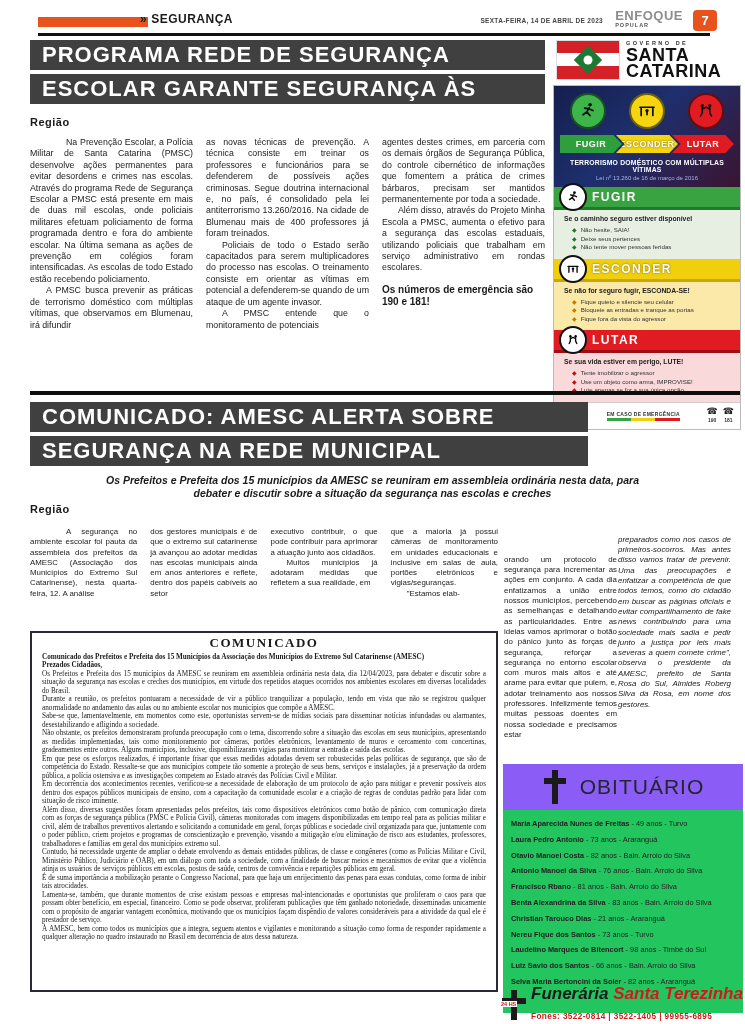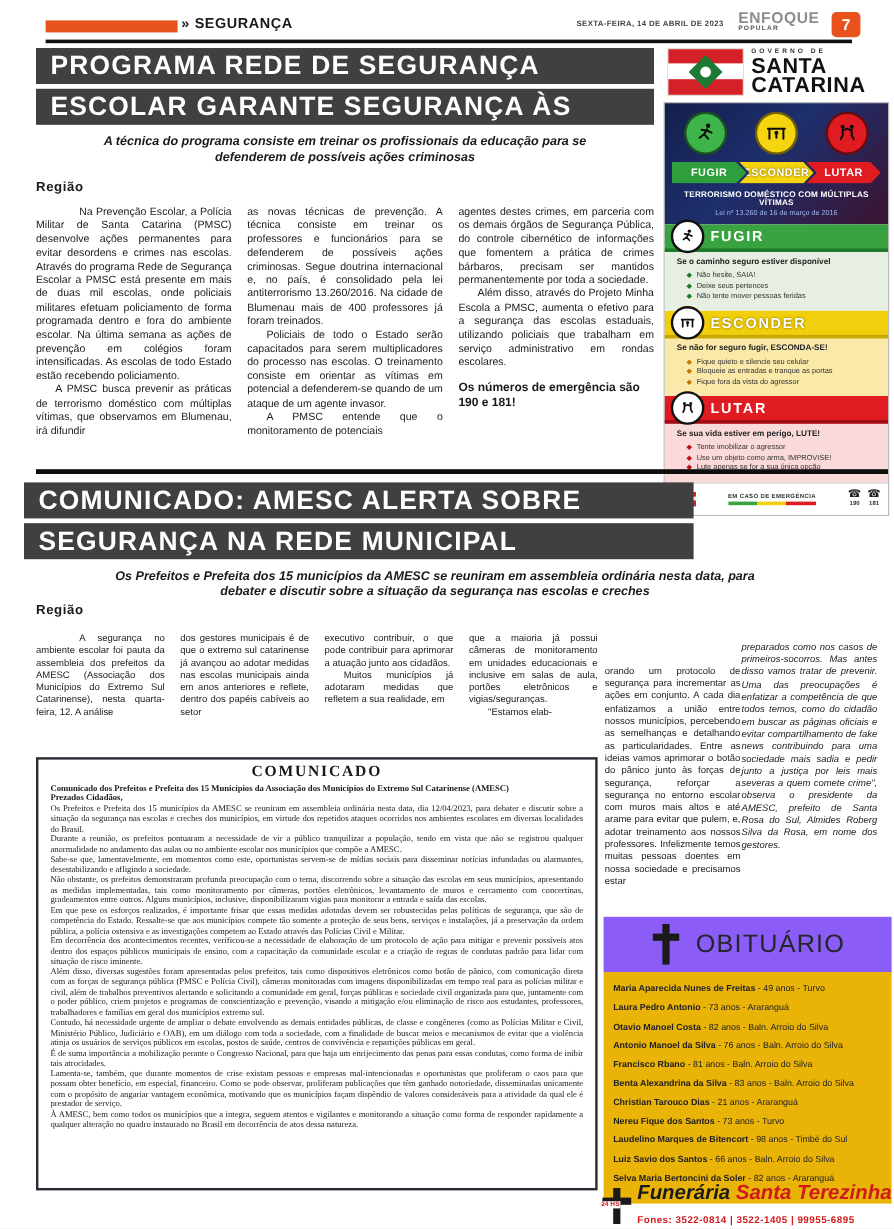--- a/index.html
+++ b/index.html
@@ -2,21 +2,21 @@
 <html lang="pt"><head>
 <meta charset="utf-8">
 <style>
   html,body{margin:0;padding:0;background:#e9e9e9;}
   .page{position:relative;width:745px;height:1024px;background:#ffffff;margin:0 auto;overflow:hidden;
         font-family:"Liberation Sans",sans-serif;color:#1a1a1a;}
 
   
   .masthead{position:absolute;left:0;top:10px;width:745px;height:26px;}
   .mast-bar{position:absolute;left:38px;top:7px;width:110px;height:10px;background:#e8521c;}
-  .mast-section{position:absolute;left:151px;top:2px;font-size:12px;font-weight:bold;letter-spacing:.5px;}
+  .mast-section{position:absolute;left:140px;top:2px;font-size:12px;font-weight:bold;letter-spacing:.5px;}
   .mast-chev{color:#1a1a1a;margin-right:4px;}
   .mast-date{position:absolute;right:142px;top:7px;font-size:6.5px;font-weight:bold;color:#444;letter-spacing:.3px;}
   .mast-brand{position:absolute;right:62px;top:0;text-align:left;line-height:10px;}
   .brand-top{font-size:13px;font-weight:bold;color:#8d8d8d;letter-spacing:.5px;}
   .brand-sub{font-size:5.5px;font-weight:bold;color:#555;letter-spacing:1px;display:block;margin-top:-1px;}
   .mast-page{position:absolute;right:28px;top:0;width:24px;height:21px;background:#e8521c;border-radius:4px;
              color:#fff;font-size:13px;font-weight:bold;text-align:center;line-height:21px;}
   .mast-rule{position:absolute;left:38px;top:23px;width:672px;height:3px;background:#111;}
 
   
@@ -90,21 +90,21 @@
   .foot-label{font-size:5px;font-weight:bold;color:#333;text-align:center;letter-spacing:.3px;}
   .foot-label .bars{display:block;height:2.5px;margin-top:1.5px;background:linear-gradient(90deg,#3aa341 33%,#f2cf0c 33%,#f2cf0c 66%,#e01b22 66%);}
   .foot-phones{display:flex;gap:5px;}
   .phone{text-align:center;font-size:9px;line-height:9px;color:#222;}
   .phone small{display:block;font-size:5px;font-weight:bold;color:#333;}
 
   
   .divider{position:absolute;left:30px;top:391px;width:710px;height:4px;background:#0e0e0e;}
 
   
-  .article2-head{position:absolute;left:20px;top:402px;width:685px;}
+  .article2-head{position:absolute;left:30px;top:402px;width:685px;}
   .article2-head .banner{width:534px;}
   .subtitle2{margin:8px auto 0;max-width:540px;text-align:center;font-style:italic;font-weight:bold;font-size:10.5px;line-height:13px;}
   .byline2{position:absolute;left:30px;top:503px;font-weight:bold;font-size:11px;letter-spacing:.5px;}
   .cols4{position:absolute;left:30px;top:527px;width:468px;display:flex;gap:13px;}
   .cols4 .col{flex:1;font-size:7.9px;line-height:10.3px;text-align:justify;}
   .ncol{position:absolute;top:527px;width:113px;font-size:7.9px;line-height:10.3px;text-align:justify;}
   .ncol5{left:504px;margin-top:20px;}
   .ncol6{left:618px;font-style:italic;}
 
   
@@ -112,21 +112,21 @@
           padding:6px 10px;box-sizing:border-box;font-family:"Liberation Serif",serif;font-size:7.2px;line-height:8.5px;
           text-align:justify;overflow:hidden;}
   .combox h3{margin:0 0 5px;text-align:center;font-size:13px;letter-spacing:1.5px;font-weight:bold;}
   .combox p{margin:0;}
   .combox p.b{font-weight:bold;}
 
   
   .obituary{position:absolute;left:503px;top:764px;width:240px;}
   .obit-head{background:#8b5cf6;height:46px;display:flex;align-items:center;justify-content:center;gap:12px;}
   .obit-title{font-size:21px;color:#23272b;letter-spacing:1px;}
-  .obit-list{background:#eab308;padding:6px 8px 13px;}
+  .obit-list{background:#22c55e;padding:6px 8px 23px;}
   .obit-row{font-size:7.4px;line-height:15.8px;color:#222;white-space:nowrap;overflow:hidden;}
   .obit-row b{font-weight:bold;}
 
   
   .funeral{position:absolute;left:502px;top:986px;width:242px;display:flex;align-items:center;gap:5px;}
   .fun-badge{position:relative;width:24px;height:30px;flex:0 0 auto;}
   .fun-badge .v{position:absolute;left:9px;top:0;width:6px;height:30px;background:#1a1a1a;}
   .fun-badge .h{position:absolute;left:0;top:8px;width:24px;height:6px;background:#1a1a1a;}
   .fun-badge .b24{position:absolute;left:-2px;top:11px;font-size:5.5px;font-weight:bold;color:#cf1a1a;background:#fff;padding:0 1px;}
   .fun-text{line-height:15px;}
@@ -152,21 +152,20 @@
       <span class="brand-top">ENFOQUE</span>
       <span class="brand-sub">POPULAR</span>
     </div>
     <div class="mast-page">7</div>
     <div class="mast-rule"></div>
   </div>
 
   <div class="article1">
     <div class="banner">PROGRAMA REDE DE SEGURANÇA</div>
     <div class="banner">ESCOLAR GARANTE SEGURANÇA ÀS</div>
-    <div class="subtitle">A técnica do programa consiste em treinar os profissionais da educação para se defenderem de possíveis ações criminosas</div>
     <div class="byline">Região</div>
     <div class="cols3">
       <div class="col">
         <p class="ind-big">Na Prevenção Escolar, a Polícia Militar de Santa Catarina (PMSC) desenvolve ações permanentes para evitar desordens e crimes nas escolas. Através do programa Rede de Segurança Escolar a PMSC está presente em mais de duas mil escolas, onde policiais militares efetuam policiamento de forma programada dentro e fora do ambiente escolar. Na última semana as ações de prevenção em colégios foram intensificadas. As escolas de todo Estado estão recebendo policiamento.</p>
         <p class="ind">A PMSC busca prevenir as práticas de terrorismo doméstico com múltiplas vítimas, que observamos em Blumenau, irá difundir</p>
       </div>
       <div class="col">
         <p>as novas técnicas de prevenção. A técnica consiste em treinar os professores e funcionários para se defenderem de possíveis ações criminosas. Segue doutrina internacional e, no país, é consolidado pela lei antiterrorismo 13.260/2016. Na cidade de Blumenau mais de 400 professores já foram treinados.</p>
         <p class="ind">Policiais de todo o Estado serão capacitados para serem multiplicadores do processo nas escolas. O treinamento consiste em orientar as vítimas em potencial a defenderem-se quando de um ataque de um agente invasor.</p>
         <p class="ind">A PMSC entende que o monitoramento de potenciais</p>

